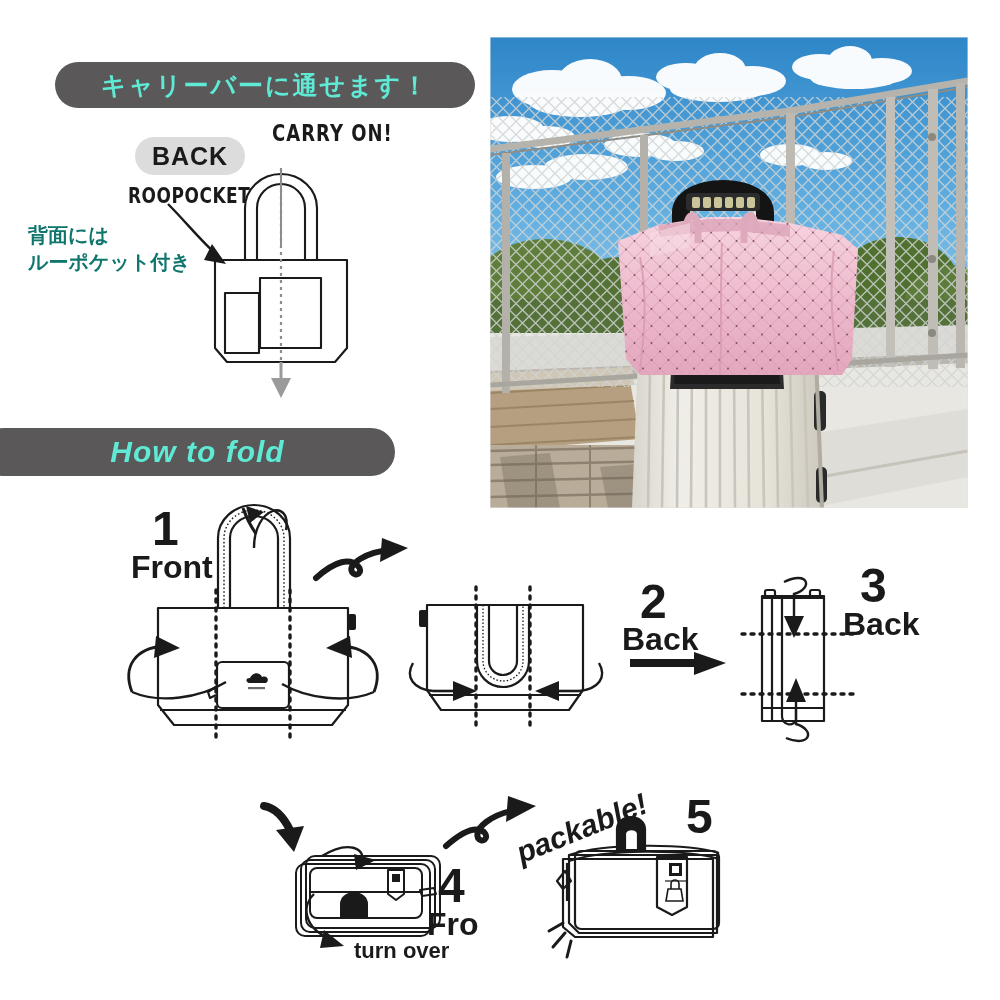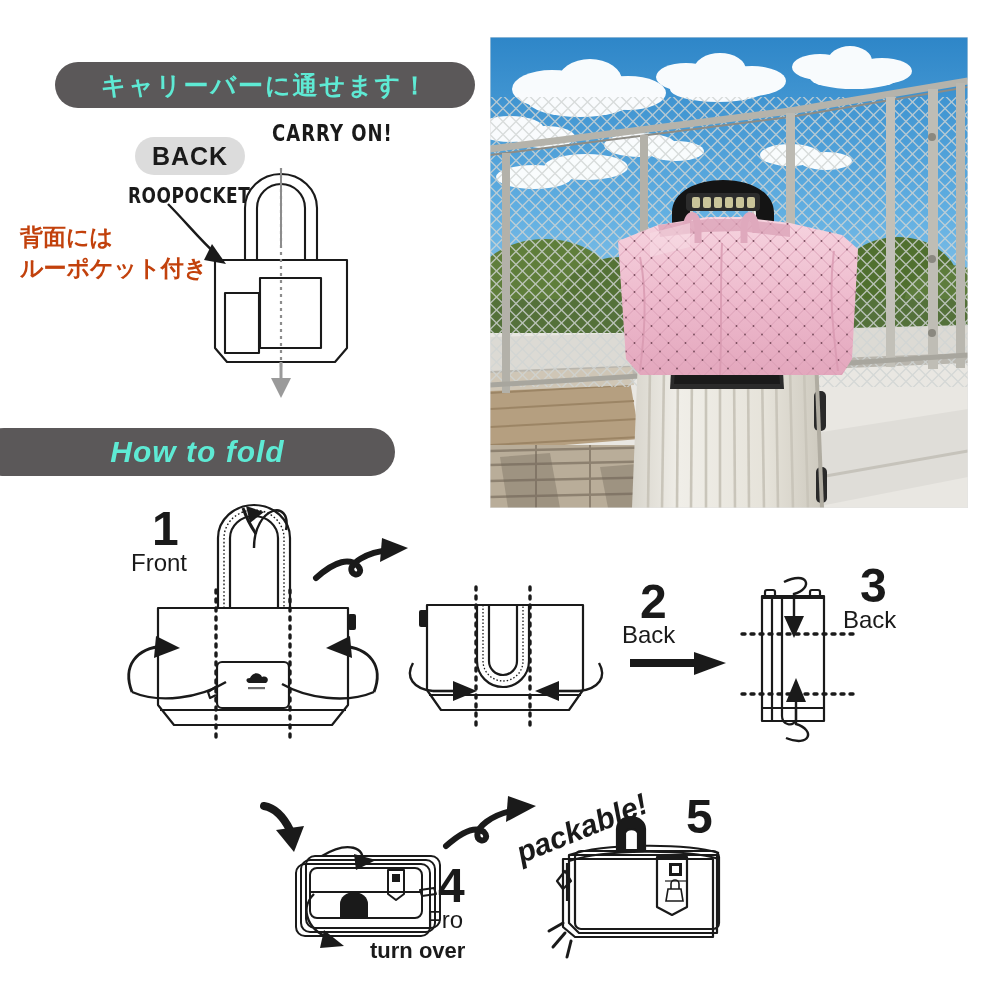--- a/index.html
+++ b/index.html
@@ -50,51 +50,51 @@
   .hand{
     position:absolute;
     color:#1a1a1a;
     font-family:"DejaVu Sans", sans-serif;
     font-weight:700;
   }
   #lbl-carryon{left:272px;top:122px;font-size:18px;letter-spacing:1px;transform:scaleY(1.25);}
   #lbl-roopocket{left:128px;top:186px;font-size:17px;letter-spacing:0.5px;transform:scaleY(1.2);}
 
   #jp-text{
-    position:absolute;left:20px;top:222px;
-    font-size:23px;line-height:1.35;font-weight:700;color:#c2410c;
+    position:absolute;left:28px;top:222px;
+    font-size:20px;line-height:1.35;font-weight:700;color:#0f766e;
     font-family:"DejaVu Sans", sans-serif;
     white-space:pre-line;
   }
 
   
   .step-num{
     position:absolute;
     font-size:48px;font-weight:700;color:#1a1a1a;
     font-family:"Liberation Sans", sans-serif;
     line-height:1;
   }
   .step-cap{
     position:absolute;
-    font-size:24px;font-weight:400;color:#1a1a1a;
+    font-size:32px;font-weight:700;color:#1a1a1a;
     font-family:"Liberation Sans", sans-serif;
     line-height:1;
   }
   #num1{left:152px;top:505px;}
   #cap1{left:131px;top:551px;}
   #num2{left:640px;top:578px;}
   #cap2{left:622px;top:623px;}
   #num3{left:860px;top:562px;}
   #cap3{left:843px;top:608px;}
   #num4{left:438px;top:862px;}
   #cap4{left:427px;top:908px;}
   #num5{left:686px;top:793px;}
 
   #cap-turnover{
-    position:absolute;left:370px;top:938px;
+    position:absolute;left:354px;top:938px;
     font-size:22px;font-weight:700;color:#1a1a1a;
     font-family:"Liberation Sans", sans-serif;
   }
   #cap-packable{
     position:absolute;left:524px;top:836px;
     font-size:30px;font-weight:700;font-style:italic;color:#1a1a1a;
     font-family:"Liberation Sans", sans-serif;
     transform:rotate(-22deg);transform-origin:left bottom;
     white-space:nowrap;
   }

